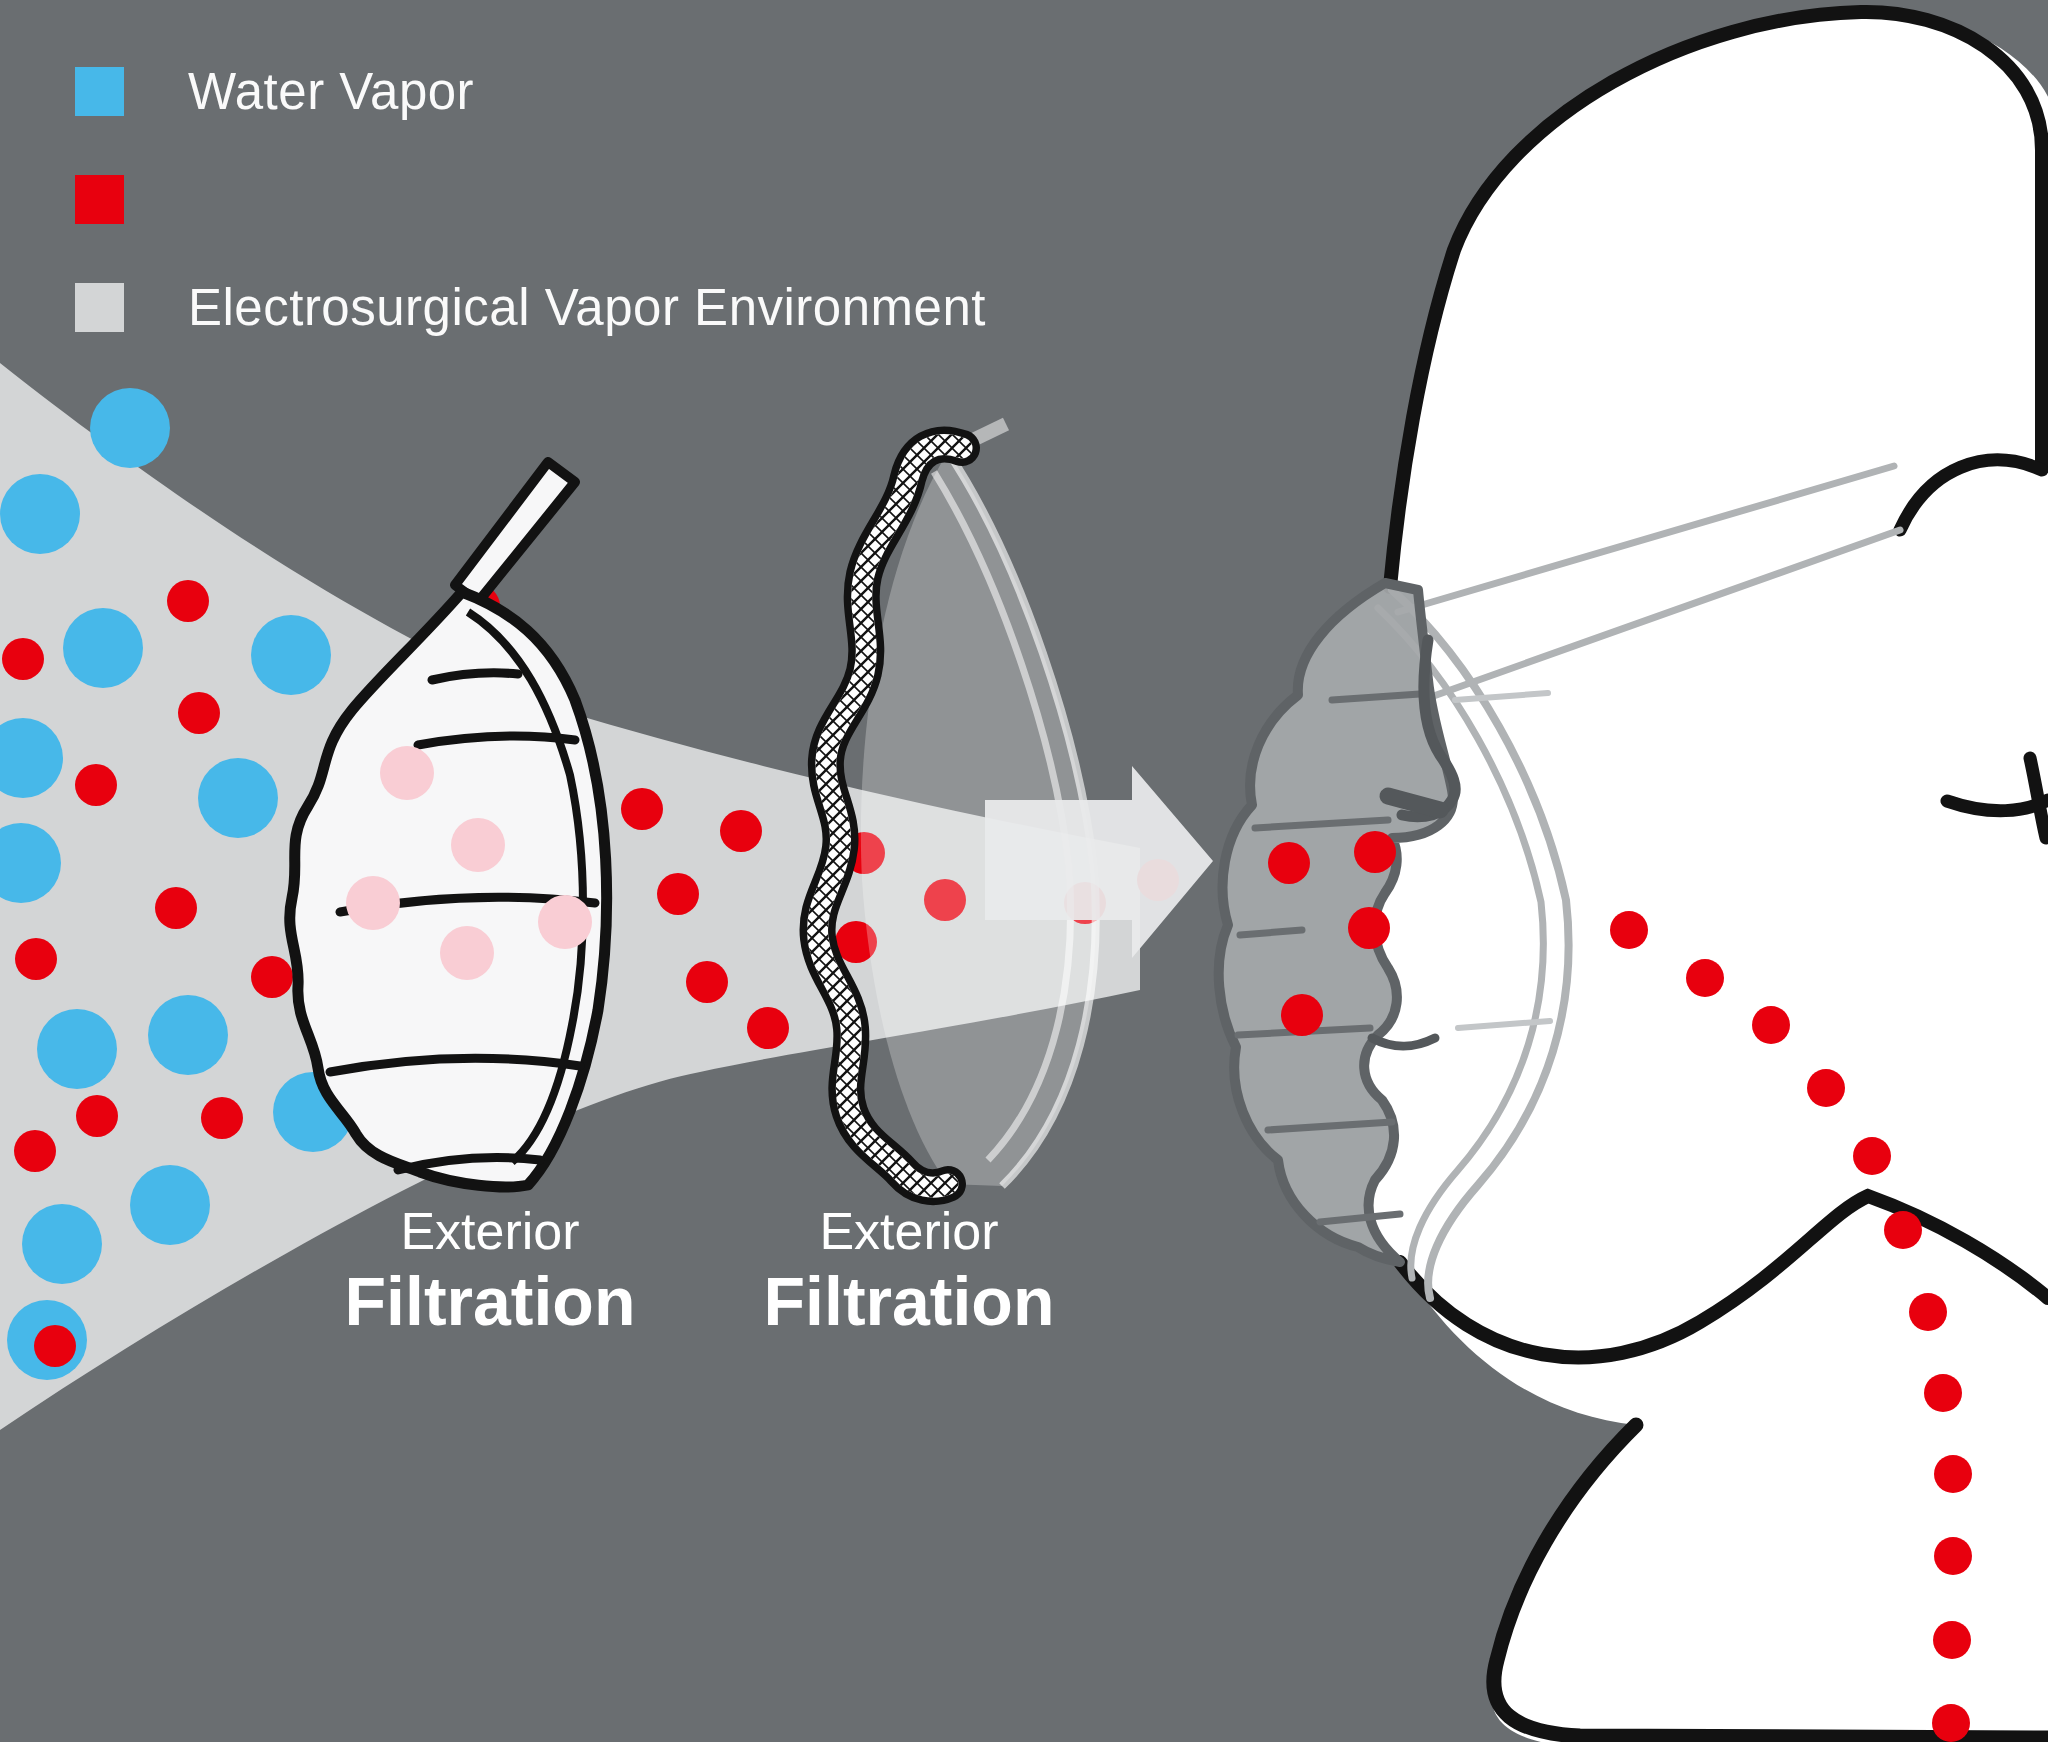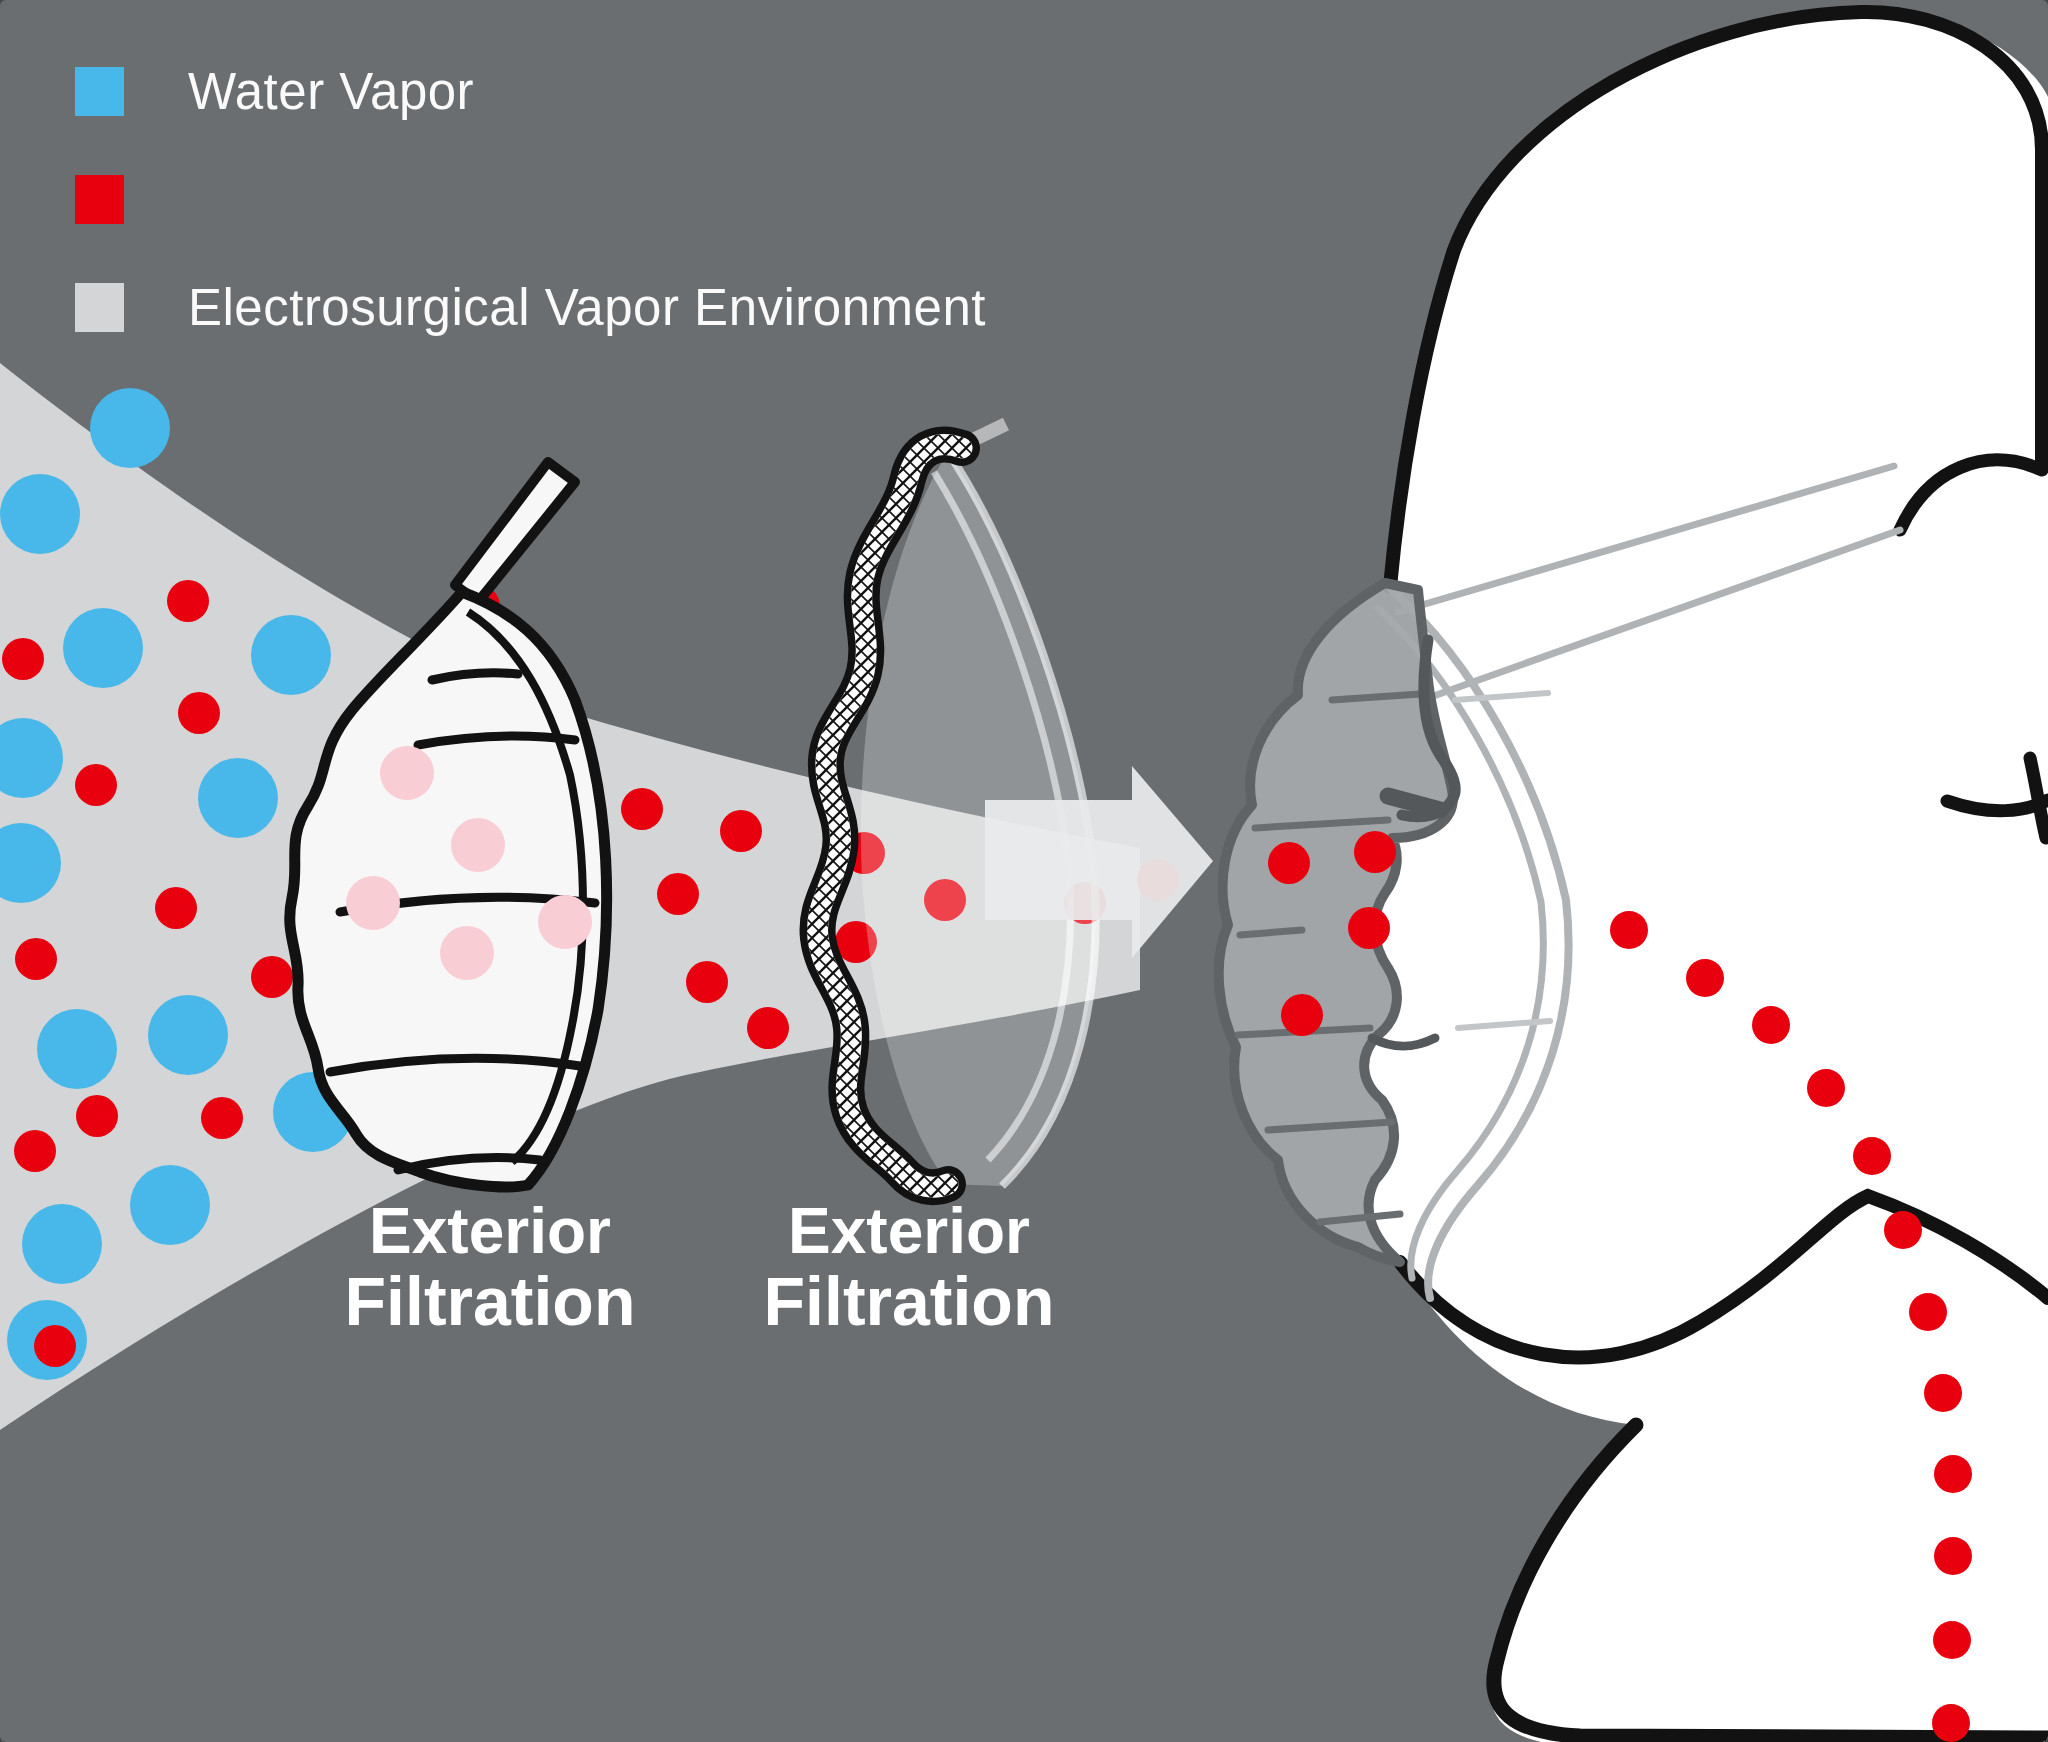--- a/index.html
+++ b/index.html
@@ -1,26 +1,26 @@
 <!DOCTYPE html>
 <html><head>
 <meta charset="utf-8">
 <style>
   html,body{margin:0;padding:0;background:#44474a;}
   .stage{
     position:relative;width:2048px;height:1742px;overflow:hidden;
-    background:#6a6e71;font-family:"Liberation Sans",sans-serif;border-radius:6px;
+    background:#6a6e71;font-family:"Liberation Sans",sans-serif;
   }
   .stage svg{position:absolute;left:0;top:0;}
   .legend{position:absolute;left:75px;top:66px;z-index:5;}
   .legend-row{display:flex;align-items:center;margin-bottom:58px;height:50px;}
   .legend-swatch{width:49px;height:49px;flex:0 0 49px;margin-right:64px;}
   .legend-label{color:#fafafa;font-size:51px;letter-spacing:0.5px;white-space:nowrap;}
   .filter-label{position:absolute;z-index:5;text-align:center;color:#ffffff;width:520px;}
-  .filter-label .t{font-size:64px;font-weight:bold;line-height:70px;}
+  .filter-label .t{font-size:52px;font-weight:normal;line-height:70px;}
   .filter-label .s{font-size:68px;font-weight:bold;line-height:70px;}
   .lbl-exterior{left:230px;top:1196px;}
   .lbl-interior{left:649px;top:1196px;}
 </style>
 </head>
 <body>
 
 <div class="stage">
 
   <svg width="2048" height="1742" viewBox="0 0 2048 1742">

